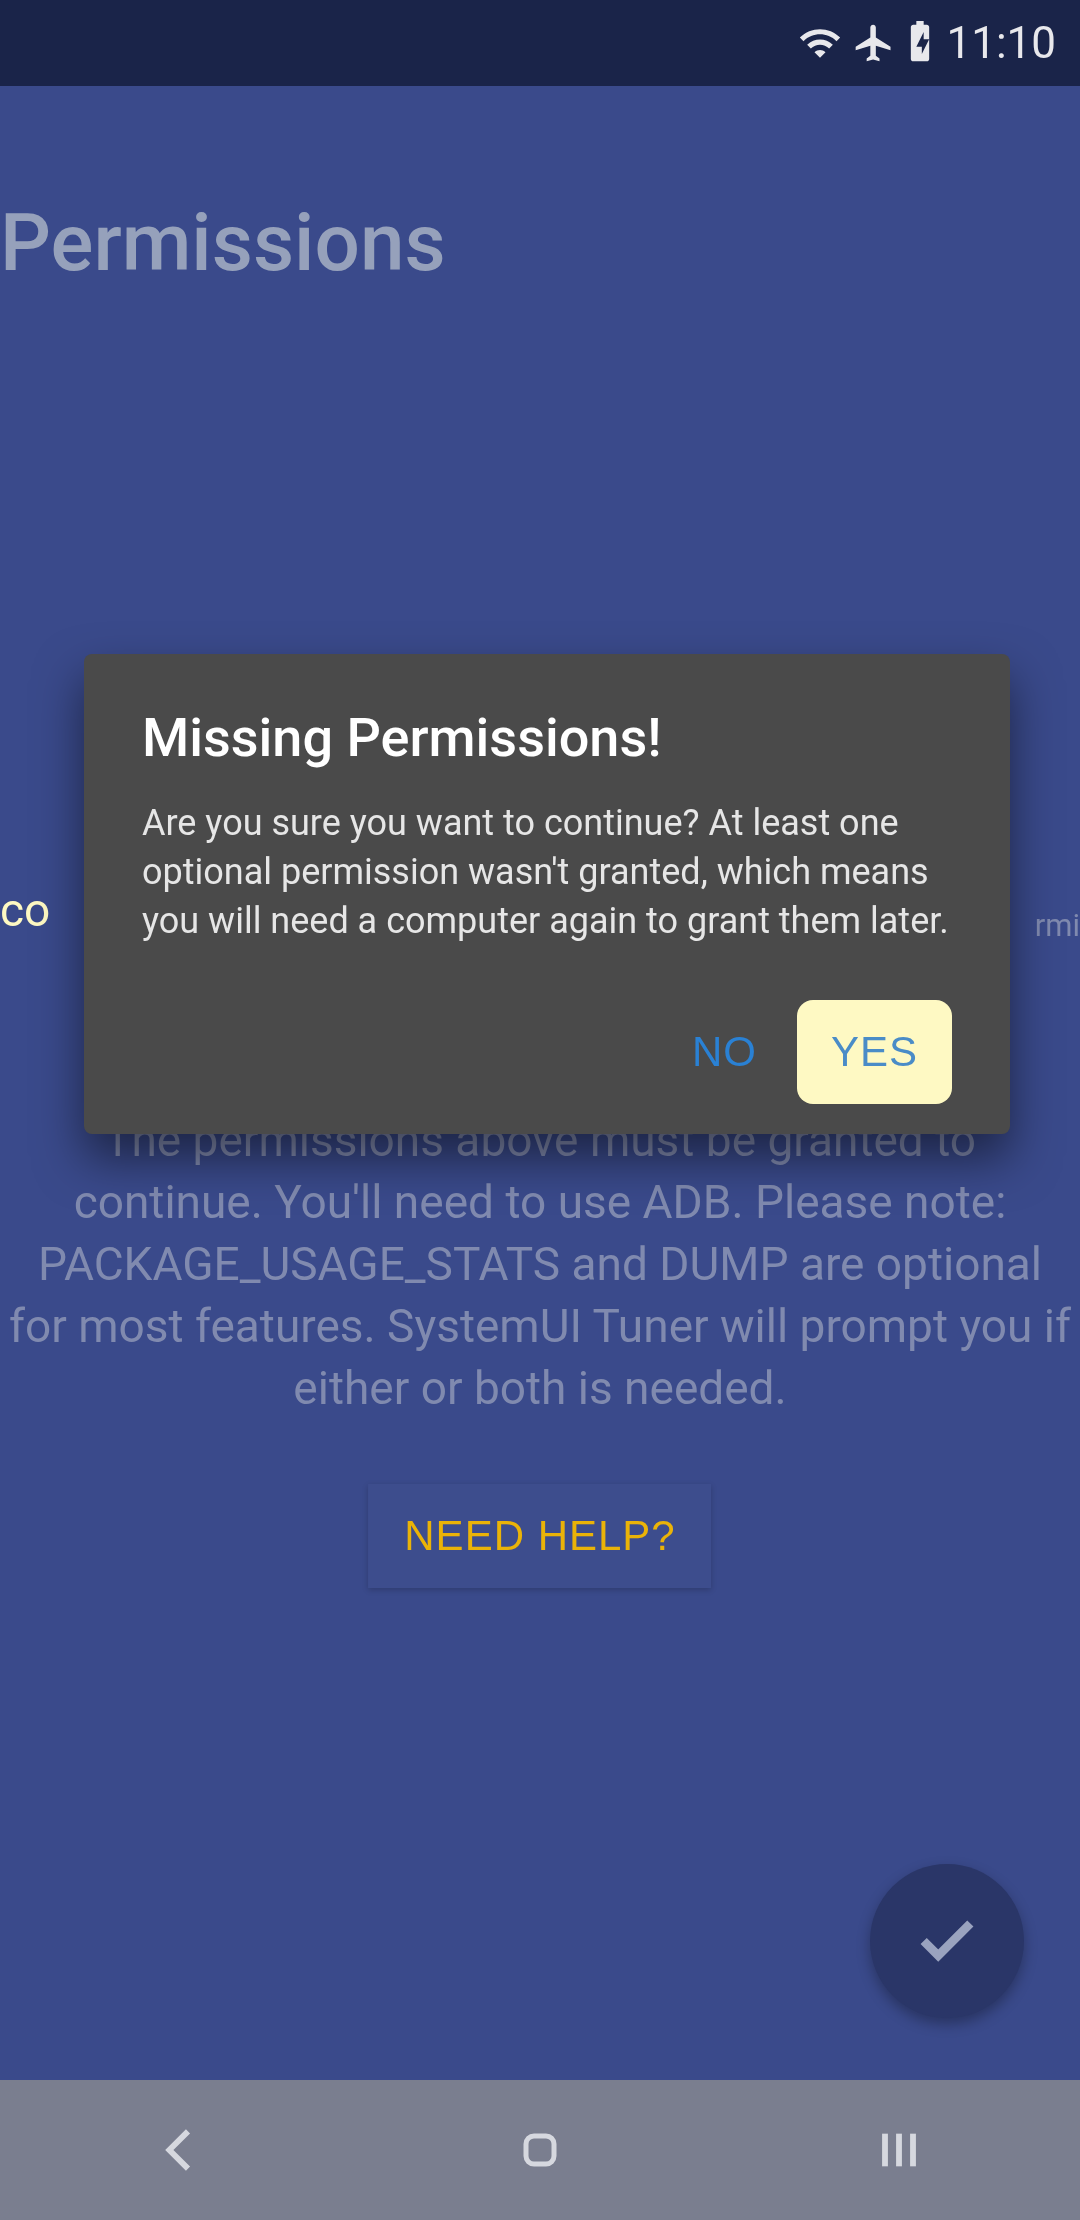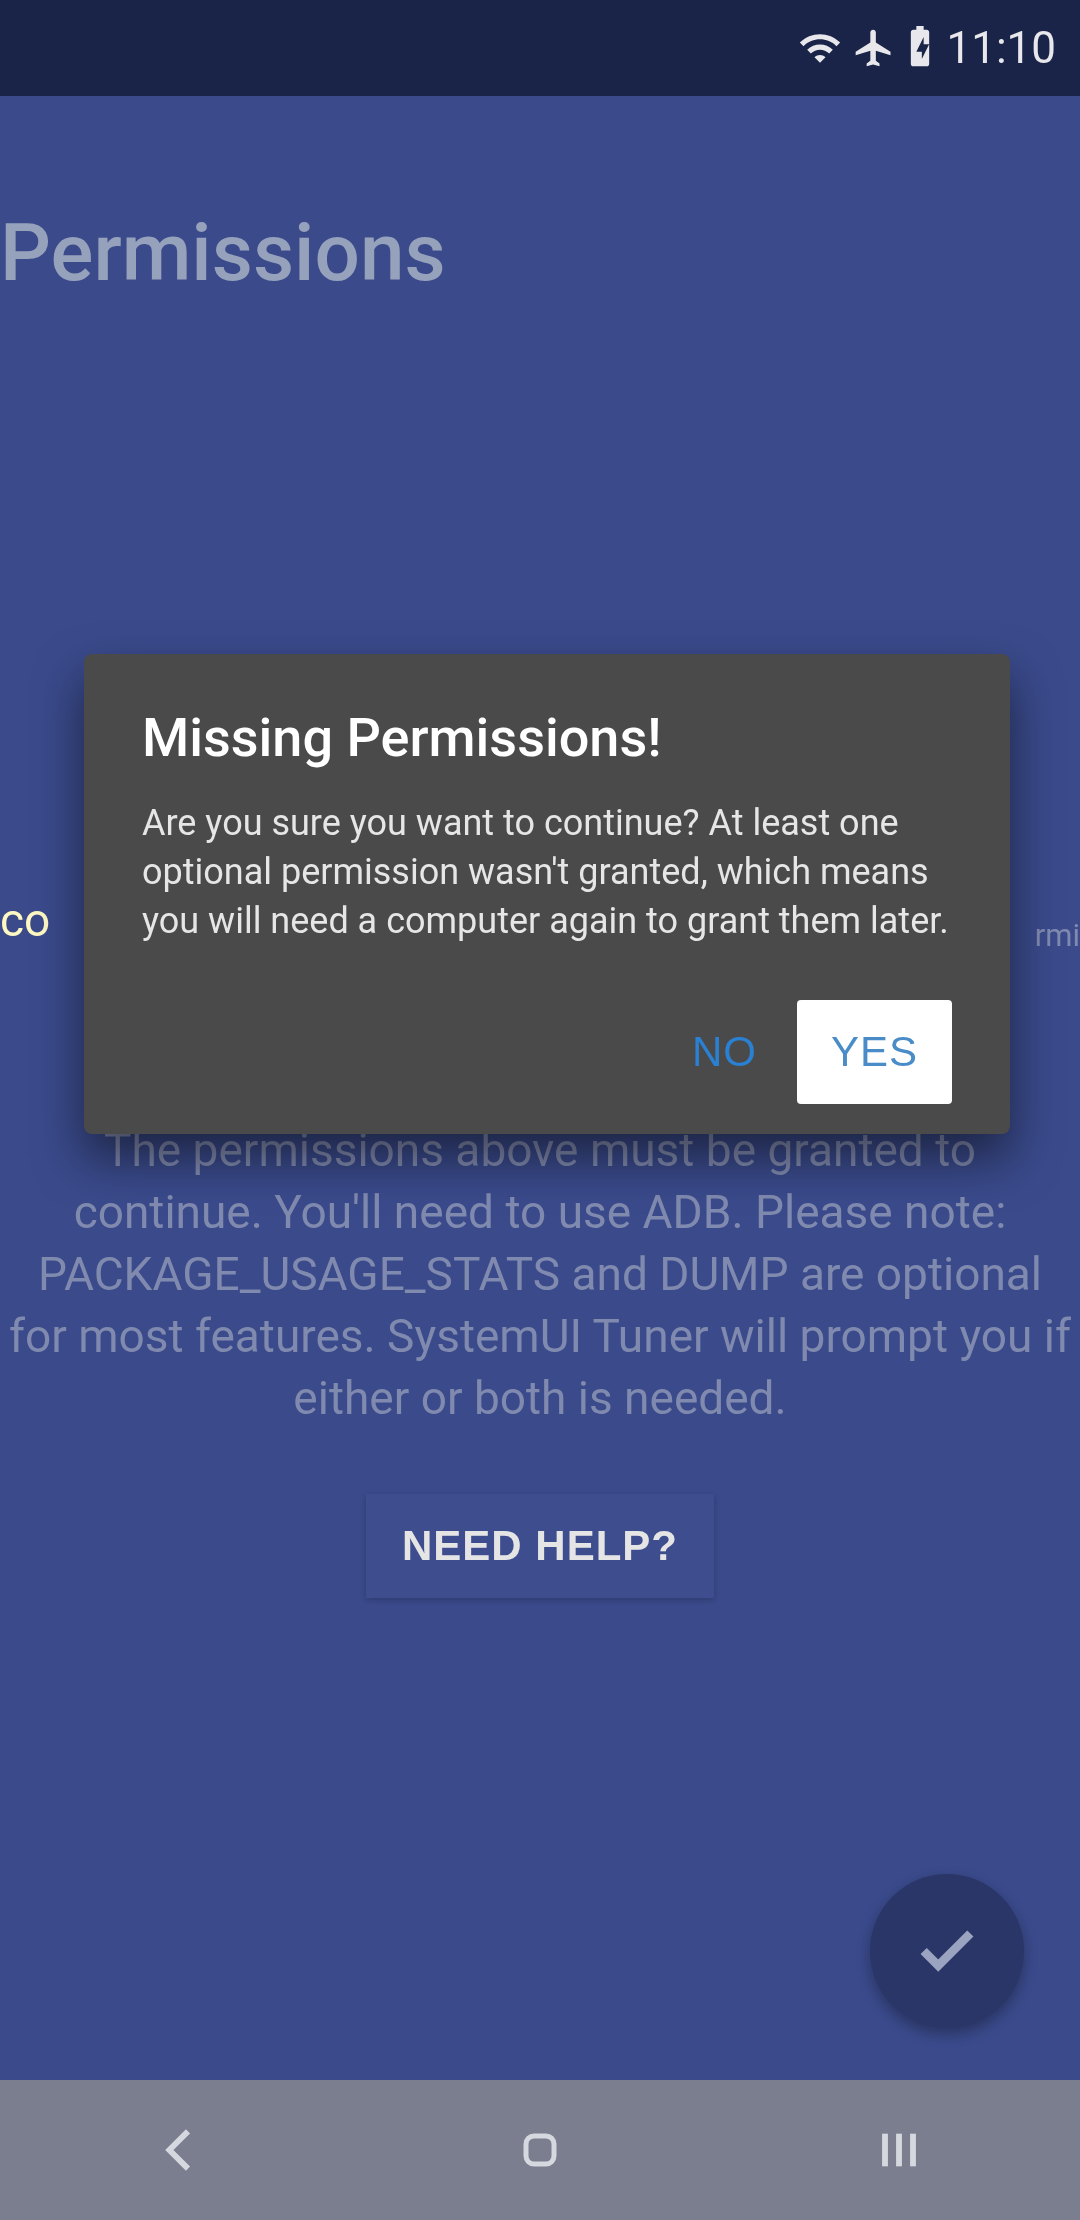--- a/index.html
+++ b/index.html
@@ -11,21 +11,21 @@
       width: 1080px;
       height: 2220px;
       font-family: Roboto, -apple-system, sans-serif;
       background: #3a4a8b;
       position: relative;
       overflow: hidden;
     }
     
     
     .status-bar {
-      height: 96px;
+      height: 86px;
       background: #1a2449;
       display: flex;
       justify-content: flex-end;
       align-items: center;
       padding-right: 24px;
       gap: 12px;
       padding-left: 28px;
     }
     .status-icons {
       display: flex;
@@ -79,23 +79,23 @@
       line-height: 1.35;
     }
     
     .need-help-btn {
       position: absolute;
       top: 1398px;
       left: 50%;
       transform: translateX(-50%);
       background: rgba(255,255,255,0.02);
       border: none;
-      color: #e5e5e5;
+      color: #eab308;
       font-size: 42px;
-      font-weight: 700;
+      font-weight: 400;
       padding: 28px 36px;
       letter-spacing: 1px;
       box-shadow: 0 2px 6px rgba(0,0,0,0.2);
     }
     
     
     .fab {
       position: absolute;
       right: 56px;
       bottom: 72px;
@@ -165,28 +165,28 @@
     .dialog-btn-no {
       background: none;
       border: none;
       color: #2a81d4;
       font-size: 42px;
       font-weight: 500;
       padding: 24px 20px;
       letter-spacing: 1px;
     }
     .dialog-btn-yes {
-      background: #ffffff;
+      background: #fef9c3;
       border: none;
       color: #4a8cc7;
       font-size: 42px;
       font-weight: 500;
       padding: 28px 34px;
       letter-spacing: 1px;
-      border-radius: 4px;
+      border-radius: 16px;
     }
     
     svg { display: block; }
   </style>
 </head>
 <body>
 
 <div class="status-bar">
   <div class="status-icons">
     <span>

